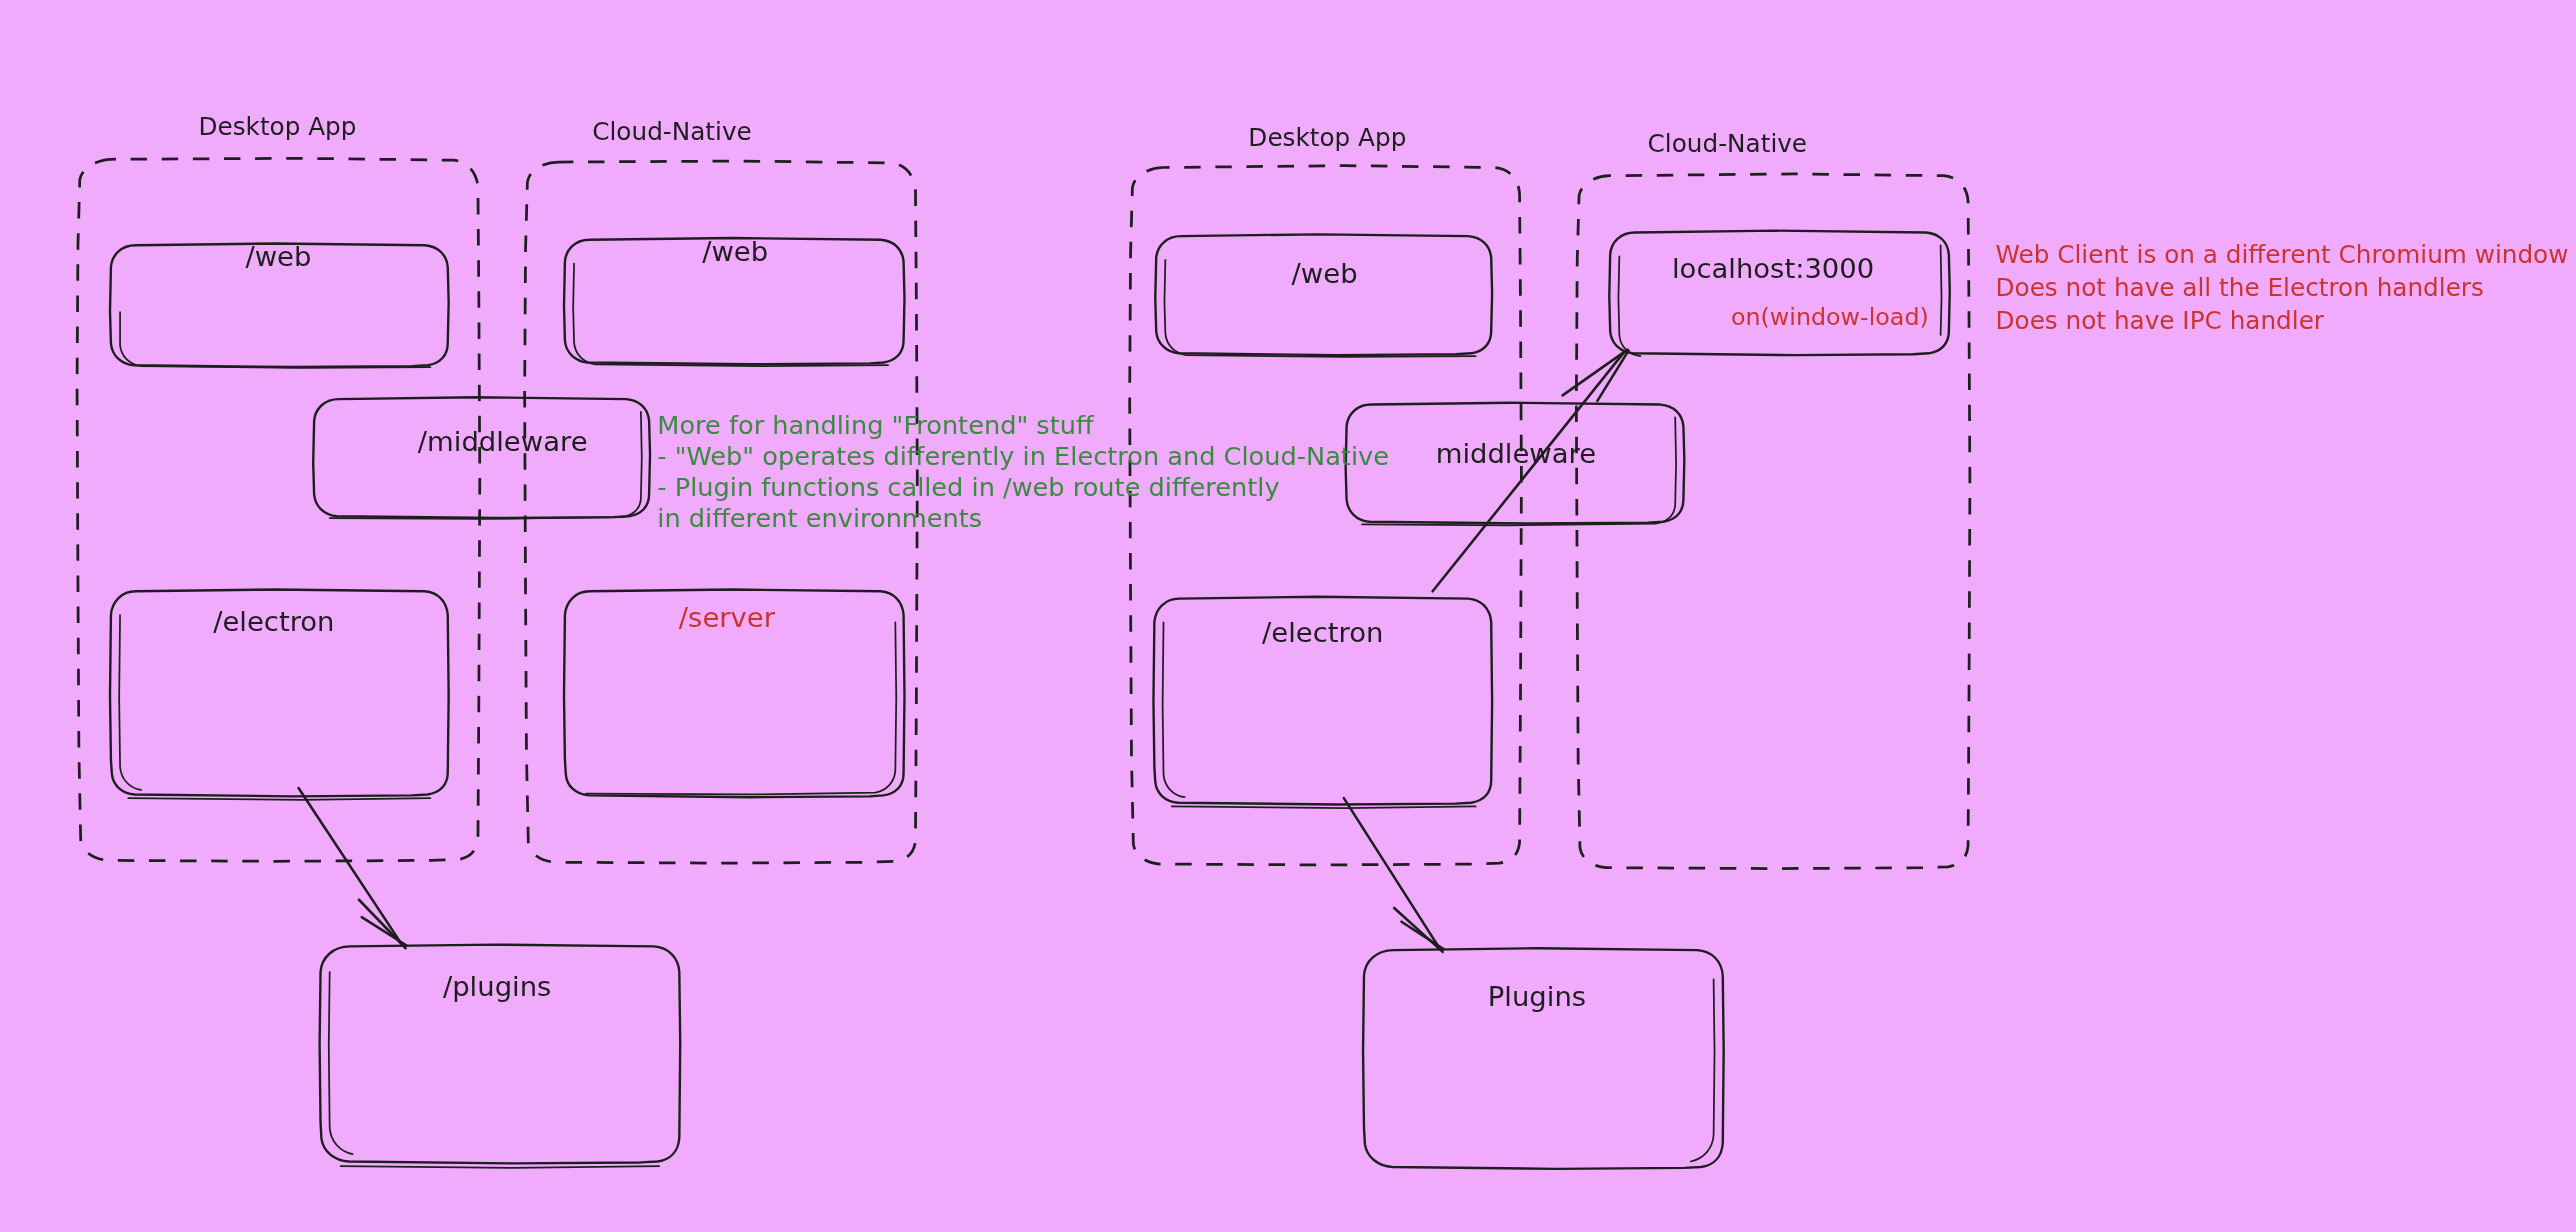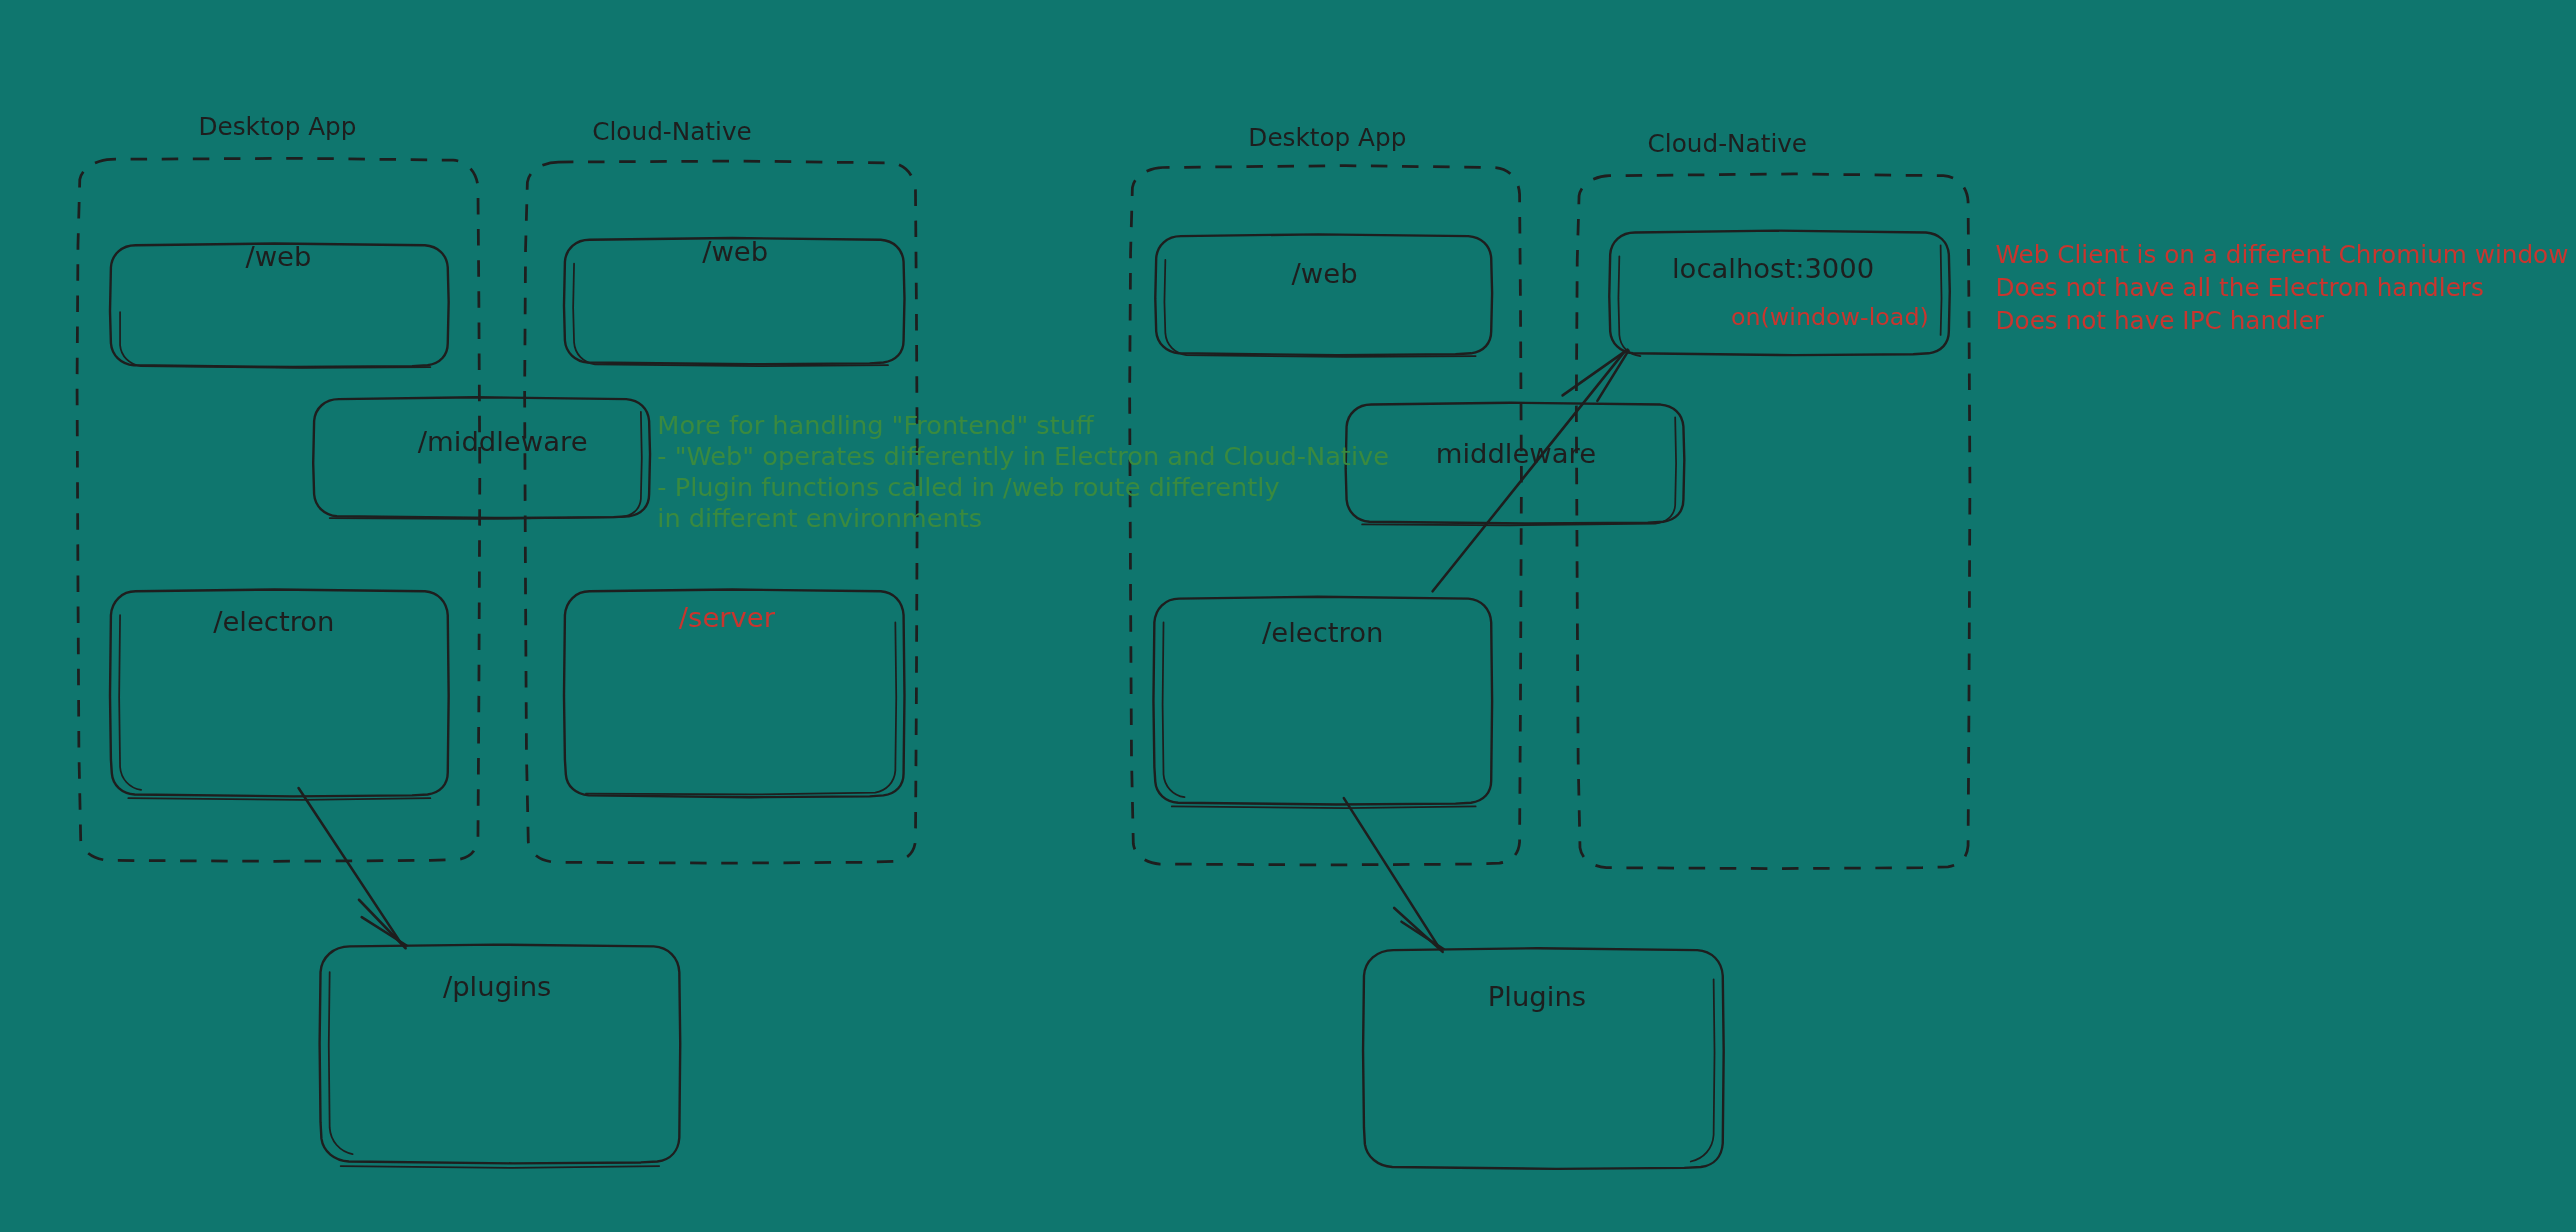--- a/index.html
+++ b/index.html
@@ -1,18 +1,18 @@
 <!DOCTYPE html>
 <html style="font-size:14.6px"><head>
 <meta charset="utf-8">
 <style>
   html, body { margin:0; padding:0; background:#ffffff; }
   body { width:2576px; height:1232px; overflow:hidden;
          font-family:"DejaVu Sans", sans-serif; }
-  #canvas { position:relative; width:2576px; height:1232px; background:#0f766e; }
+  #canvas { position:relative; width:2576px; height:1232px; background:#f0abfc; }
   svg#sketch { position:absolute; left:0; top:0; width:2576px; height:1232px; }
 
   .hand { font-family:"DejaVu Sans", sans-serif; font-weight:400; }
   text { dominant-baseline:middle; }
   .t-box   { font-size:30px; fill:#1e1e1e; text-anchor:middle; }
   .t-group { font-size:27px; fill:#1e1e1e; text-anchor:middle; }
   .t-red   { font-size:30px; fill:#c9352e; text-anchor:middle; }
   .t-red-s { font-size:26px; fill:#c9352e; text-anchor:middle; }
   .t-note-green { font-size:28px; fill:#3a8a3f; text-anchor:start; }
   .t-note-red   { font-size:27px; fill:#c9352e; text-anchor:start; }

